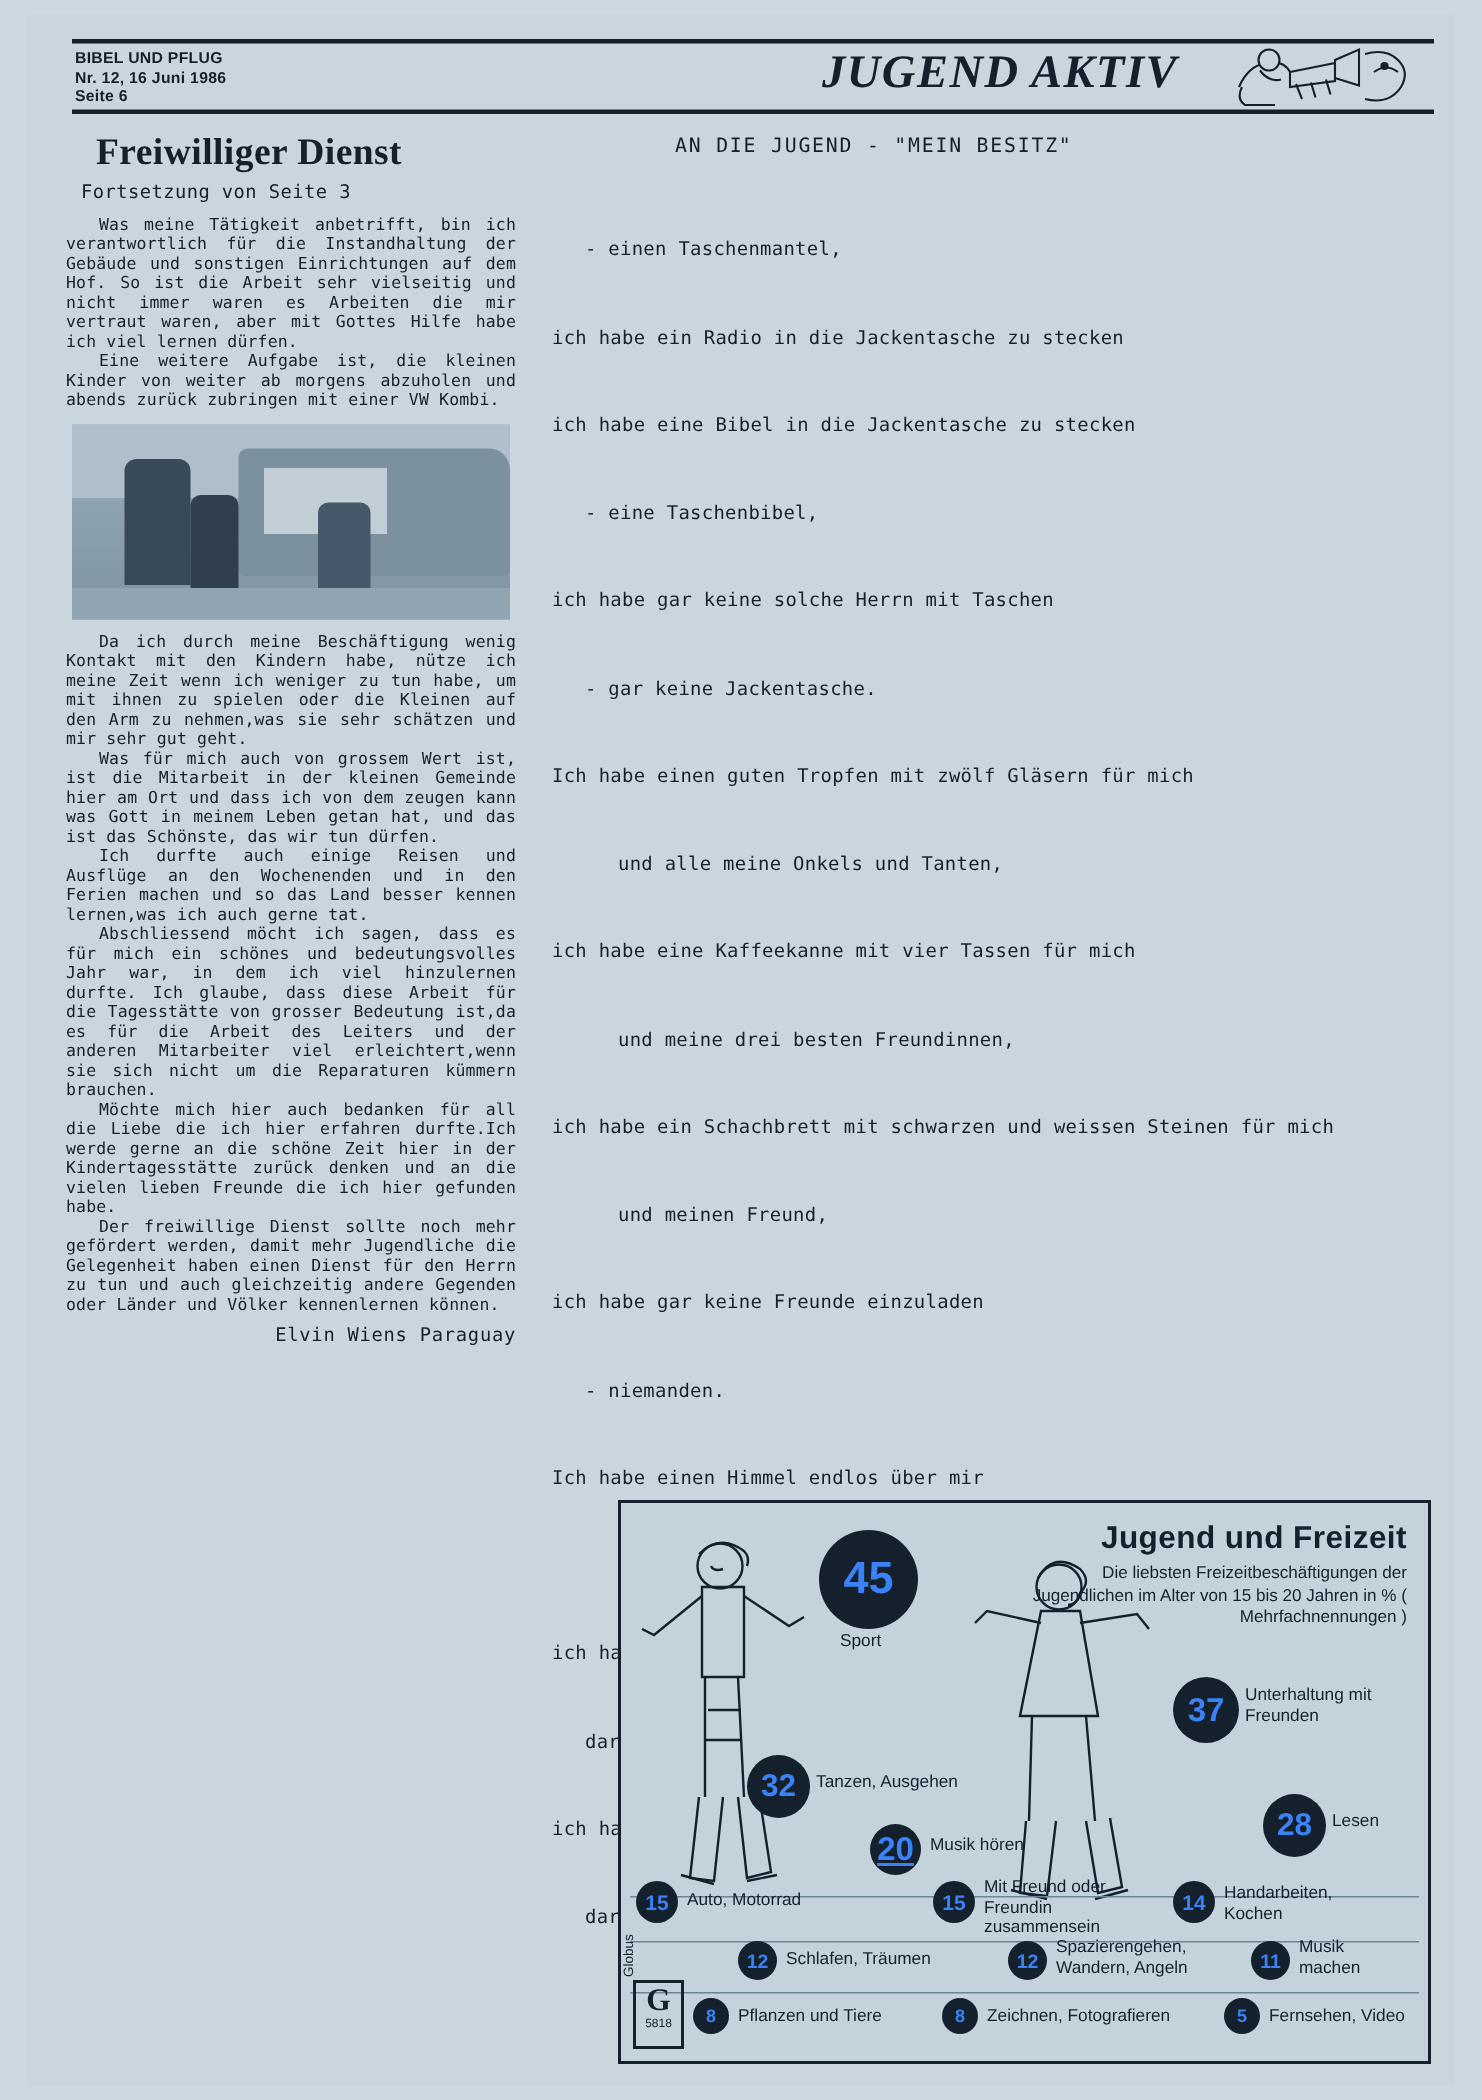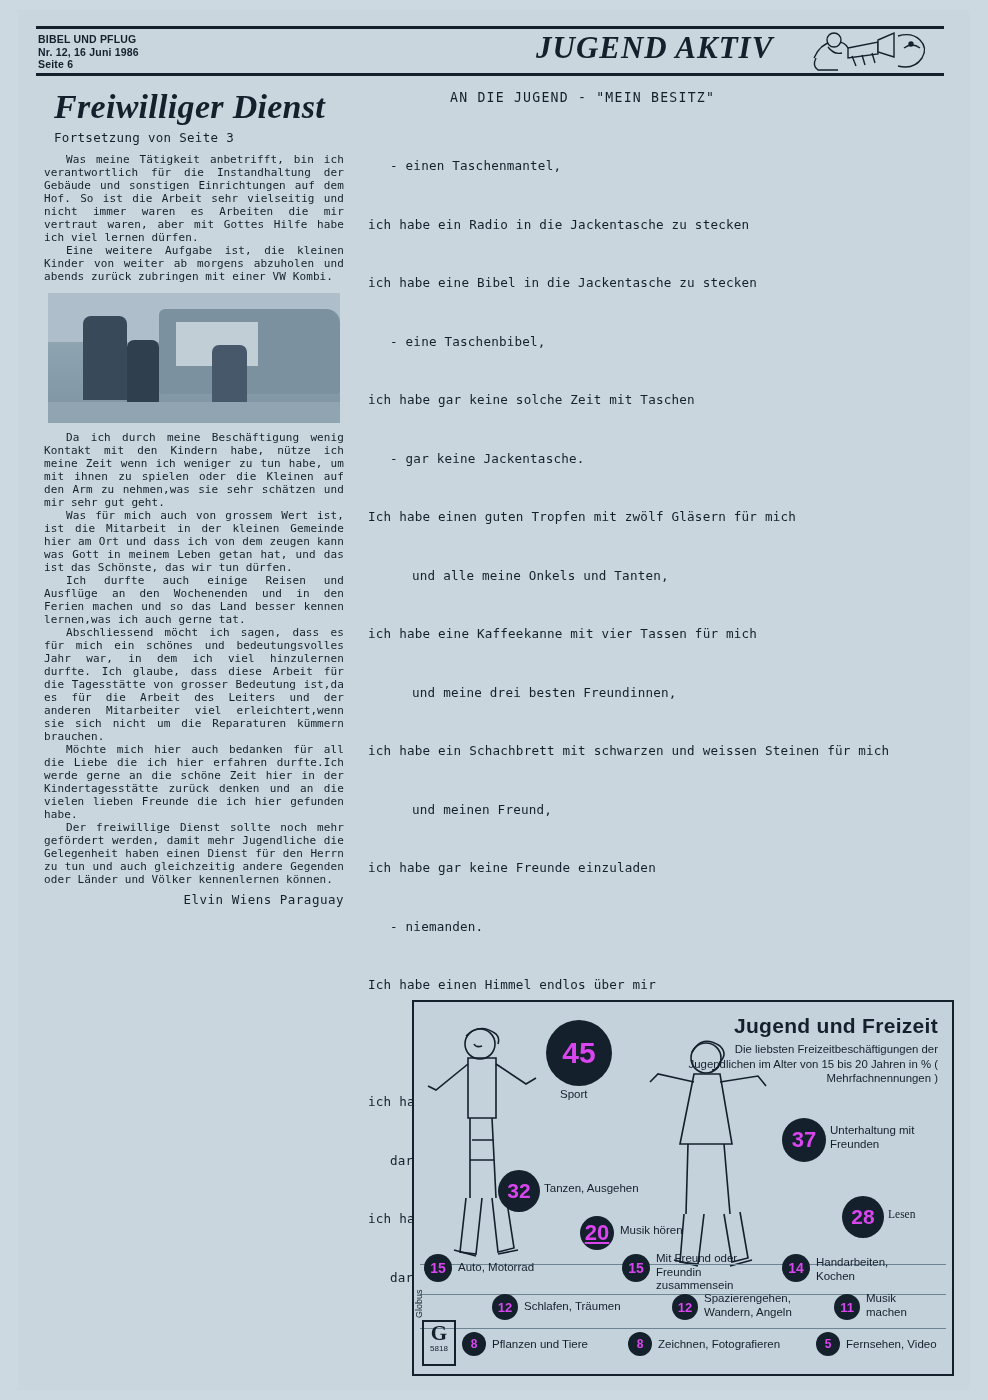--- a/index.html
+++ b/index.html
@@ -18,21 +18,21 @@
   }
   
   .paper {
     position: absolute;
     left: 18px; top: 10px;
     width: 952px; height: 1380px;
     background: #c9d6de;
   }
   .masthead {
     position: absolute;
-    left: 36px; top: 26px;
+    left: 48px; top: 26px;
     width: 908px;
     height: 50px;
   }
   .masthead .rule-top {
     position: absolute; left: 0; top: 0; width: 100%; height: 3px; background: #14202c;
   }
   .masthead .rule-bot {
     position: absolute; left: 0; bottom: 0; width: 100%; height: 3px; background: #14202c;
   }
   .mast-left {
@@ -56,24 +56,23 @@
   }
   
   .col-left {
     position: absolute;
     left: 44px; top: 88px;
     width: 300px;
   }
   .head-serif {
     font-family: "Liberation Serif", serif;
     font-weight: bold;
-    font-size: 34px;
+    font-size: 25px;
     letter-spacing: 0.3px;
-    margin: 0 0 4px 10px;
-    font-style: italic;
+    margin: 0 0 4px 20px;
   }
   .subhead {
     font-size: 12.5px;
     margin: 0 0 8px 10px;
     letter-spacing: 0.3px;
   }
   .body-text p {
     margin: 0;
     font-size: 11px;
     line-height: 13px;
@@ -138,21 +137,21 @@
     width: 268px;
     text-align: right;
     font-family: "Liberation Sans", sans-serif;
     font-size: 11.4px;
     line-height: 14.6px;
   }
   .bubble {
     position: absolute;
     border-radius: 50%;
     background: #14202c;
-    color: #d946ef;
+    color: #3b82f6;
     font-family: "Liberation Sans", sans-serif;
     font-weight: bold;
     display: flex;
     align-items: center;
     justify-content: center;
   }
   .blabel {
     position: absolute;
     font-family: "Liberation Sans", sans-serif;
     font-size: 11.5px;
@@ -245,21 +244,21 @@
     </div>
   </div>
 
   <div class="col-right">
     <div class="poem-title">AN DIE JUGEND - "MEIN BESITZ"</div>
     <div class="poem">
       <span class="ind2">- einen Taschenmantel,</span>
       <span class="ind1">ich habe ein Radio in die Jackentasche zu stecken</span>
       <span class="ind1">ich habe eine Bibel in die Jackentasche zu stecken</span>
       <span class="ind2">- eine Taschenbibel,</span>
-      <span class="ind1">ich habe gar keine solche Zeit mit Taschen</span>
+      <span class="ind1">ich habe gar keine solche Herrn mit Taschen</span>
       <span class="ind2">- gar keine Jackentasche.</span>
       <span class="ind1">Ich habe einen guten Tropfen mit zwölf Gläsern für mich</span>
       <span class="ind3">und alle meine Onkels und Tanten,</span>
       <span class="ind1">ich habe eine Kaffeekanne mit vier Tassen für mich</span>
       <span class="ind3">und meine drei besten Freundinnen,</span>
       <span class="ind1">ich habe ein Schachbrett mit schwarzen und weissen Steinen für mich</span>
       <span class="ind3">und meinen Freund,</span>
       <span class="ind1">ich habe gar keine Freunde einzuladen</span>
       <span class="ind2">- niemanden.</span>
       <span class="ind1">Ich habe einen Himmel endlos über mir</span>
@@ -314,21 +313,21 @@
     <div class="bubble" style="left:132px; top:18px; width:66px; height:66px; font-size:30px;">45</div>
     <div class="blabel" style="left:146px; top:86px;">Sport</div>
 
     <div class="bubble" style="left:368px; top:116px; width:44px; height:44px; font-size:22px;">37</div>
     <div class="blabel" style="left:416px; top:122px; width:110px;">Unterhaltung mit Freunden</div>
 
     <div class="bubble" style="left:84px; top:168px; width:42px; height:42px; font-size:21px;">32</div>
     <div class="blabel" style="left:130px; top:180px;">Tanzen, Ausgehen</div>
 
     <div class="bubble" style="left:428px; top:194px; width:42px; height:42px; font-size:21px;">28</div>
-    <div class="blabel" style="left:474px; top:206px;font-family:Liberation Serif, serif;">Lesen</div>
+    <div class="blabel" style="left:474px; top:206px;">Lesen</div>
 
     <div class="bubble" style="left:166px; top:214px; width:34px; height:34px; font-size:22px;text-decoration:underline;">20</div>
     <div class="blabel" style="left:206px; top:222px;">Musik hören</div>
 
     <div class="info-divider" style="top:262px;"></div>
 
     <div class="bubble" style="left:10px; top:252px; width:28px; height:28px; font-size:14px;">15</div>
     <div class="blabel" style="left:44px; top:259px;">Auto, Motorrad</div>
 
     <div class="bubble" style="left:208px; top:252px; width:28px; height:28px; font-size:14px;">15</div>

